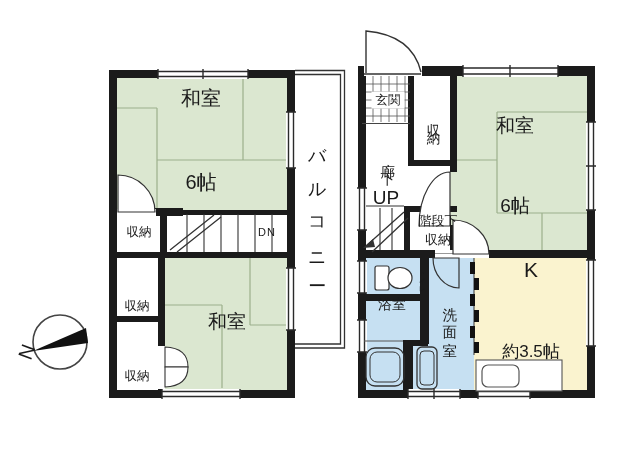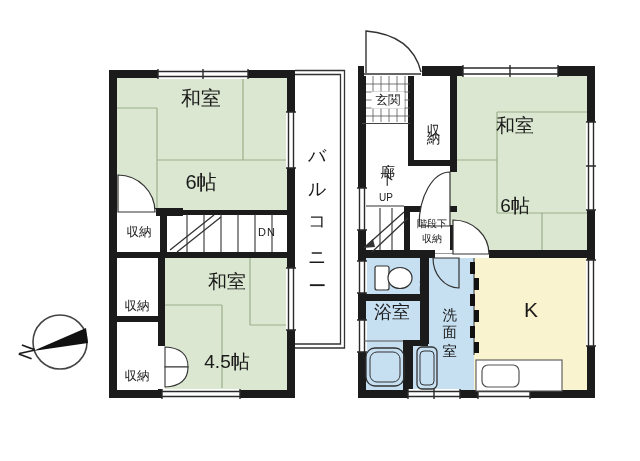--- a/index.html
+++ b/index.html
@@ -11,21 +11,21 @@
   .lbl{
     position:absolute;transform:translate(-50%,-50%);
     white-space:pre;text-align:center;line-height:1.35;
     color:#1a1a1a;
   }
   .v{writing-mode:vertical-rl;}
   .room{font-size:20px;line-height:1.4;}
   .room .nm,.room .sz{display:block;}
   .floorlbl{font-size:27px;letter-spacing:1px;}
   .closet{font-size:12.5px;}
-  .small2line{font-size:10px;line-height:1.45;}
+  .small2line{font-size:13px;line-height:1.45;margin-left:6px;}
   .genkan{font-size:12.5px;background:#fff;padding:0 4px;}
   .north{font-size:20px;transform:translate(-50%,-50%) rotate(-70deg);}
 </style>
 </head>
 <body>
 
 <div id="plan">
 
 <svg width="640" height="461" viewBox="0 0 640 461">
 
@@ -193,39 +193,39 @@
     <polygon points="86,328 88,343 33,351" fill="#111"></polygon>
   </g>
 </svg>
 
   <div class="lbl room" style="left:201px;top:140px;font-size:20px;">
     <span class="nm">和室</span>
     <span class="sz">6帖</span>
   </div>
   <div class="lbl room" style="left:227px;top:322px;font-size:19px;">
     <span class="nm">和室</span>
-    <span class="sz">4.5帖</span>
   </div>
   <div class="lbl closet" style="left:139px;top:232px;">収納</div>
   <div class="lbl closet" style="left:137px;top:306px;">収納</div>
   <div class="lbl closet" style="left:137px;top:376px;">収納</div>
   <div class="lbl" style="left:267px;top:232px;font-size:11px;letter-spacing:1px;">DN</div>
   <div class="lbl v" style="left:317px;top:213px;font-size:18px;letter-spacing:15px;">バルコニー</div>
 
   <div class="lbl genkan" style="left:388px;top:100px;">玄関</div>
   <div class="lbl v" style="left:433px;top:121px;font-size:13.5px;letter-spacing:9px;">収納</div>
   <div class="lbl v" style="left:387px;top:162px;font-size:14.5px;letter-spacing:10px;">廊下</div>
-  <div class="lbl" style="left:386px;top:198px;font-size:10px;">UP</div>
+  <div class="lbl" style="left:386px;top:198px;font-size:19px;">UP</div>
   <div class="lbl small2line" style="left:432px;top:231px;"><span>階段下</span><br><span>収納</span></div>
   <div class="lbl room" style="left:515px;top:166px;font-size:19px;">
     <span class="nm">和室</span>
     <span class="sz">6帖</span>
   </div>
   <div class="lbl room" style="left:531px;top:310px;">
     <span class="nm" style="font-size:21px;">K</span>
+    <span class="sz" style="font-size:17px;">約3.5帖</span>
   </div>
   <div class="lbl v" style="left:422px;top:277px;font-size:7px;letter-spacing:1px;">トイレ</div>
-  <div class="lbl" style="left:392px;top:312px;font-size:18px;">浴室</div>
+  <div class="lbl" style="left:392px;top:304px;font-size:14px;">浴室</div>
   <div class="lbl v" style="left:449px;top:322px;font-size:14.5px;letter-spacing:17px;">洗面室</div>
 
   <div class="lbl north" style="left:27px;top:352px;">N</div>
 
 </div>
 
 </body></html>

